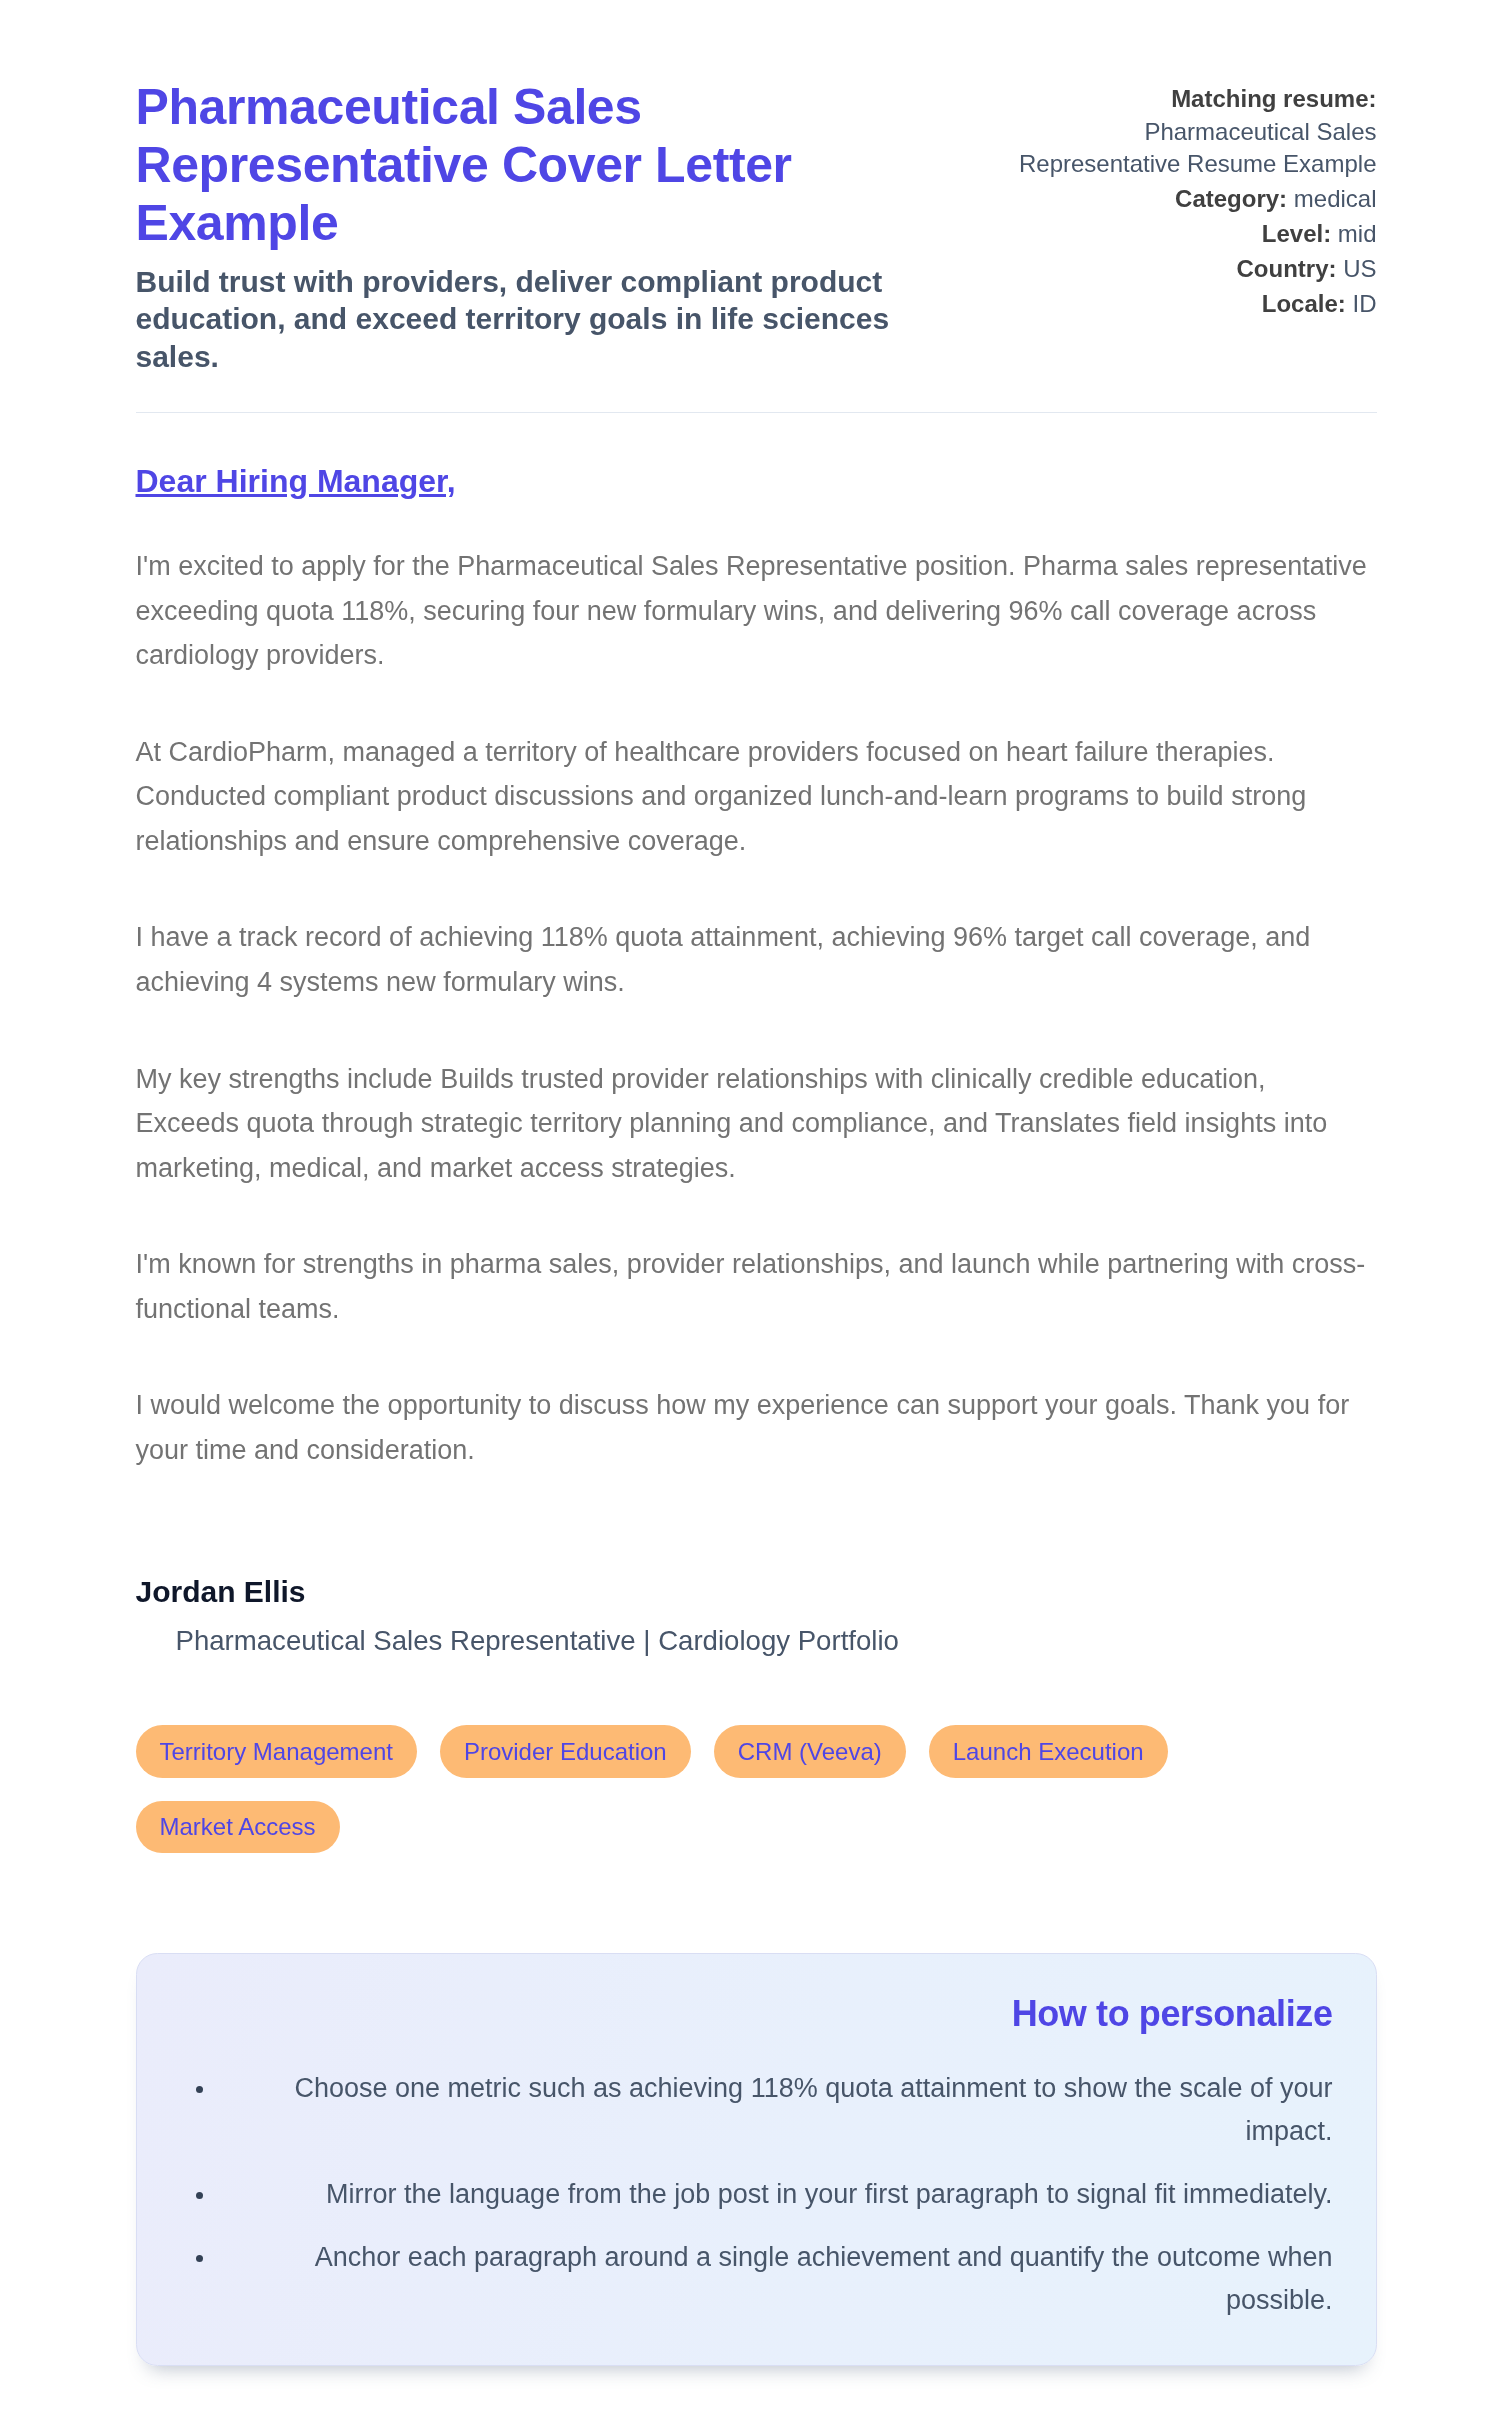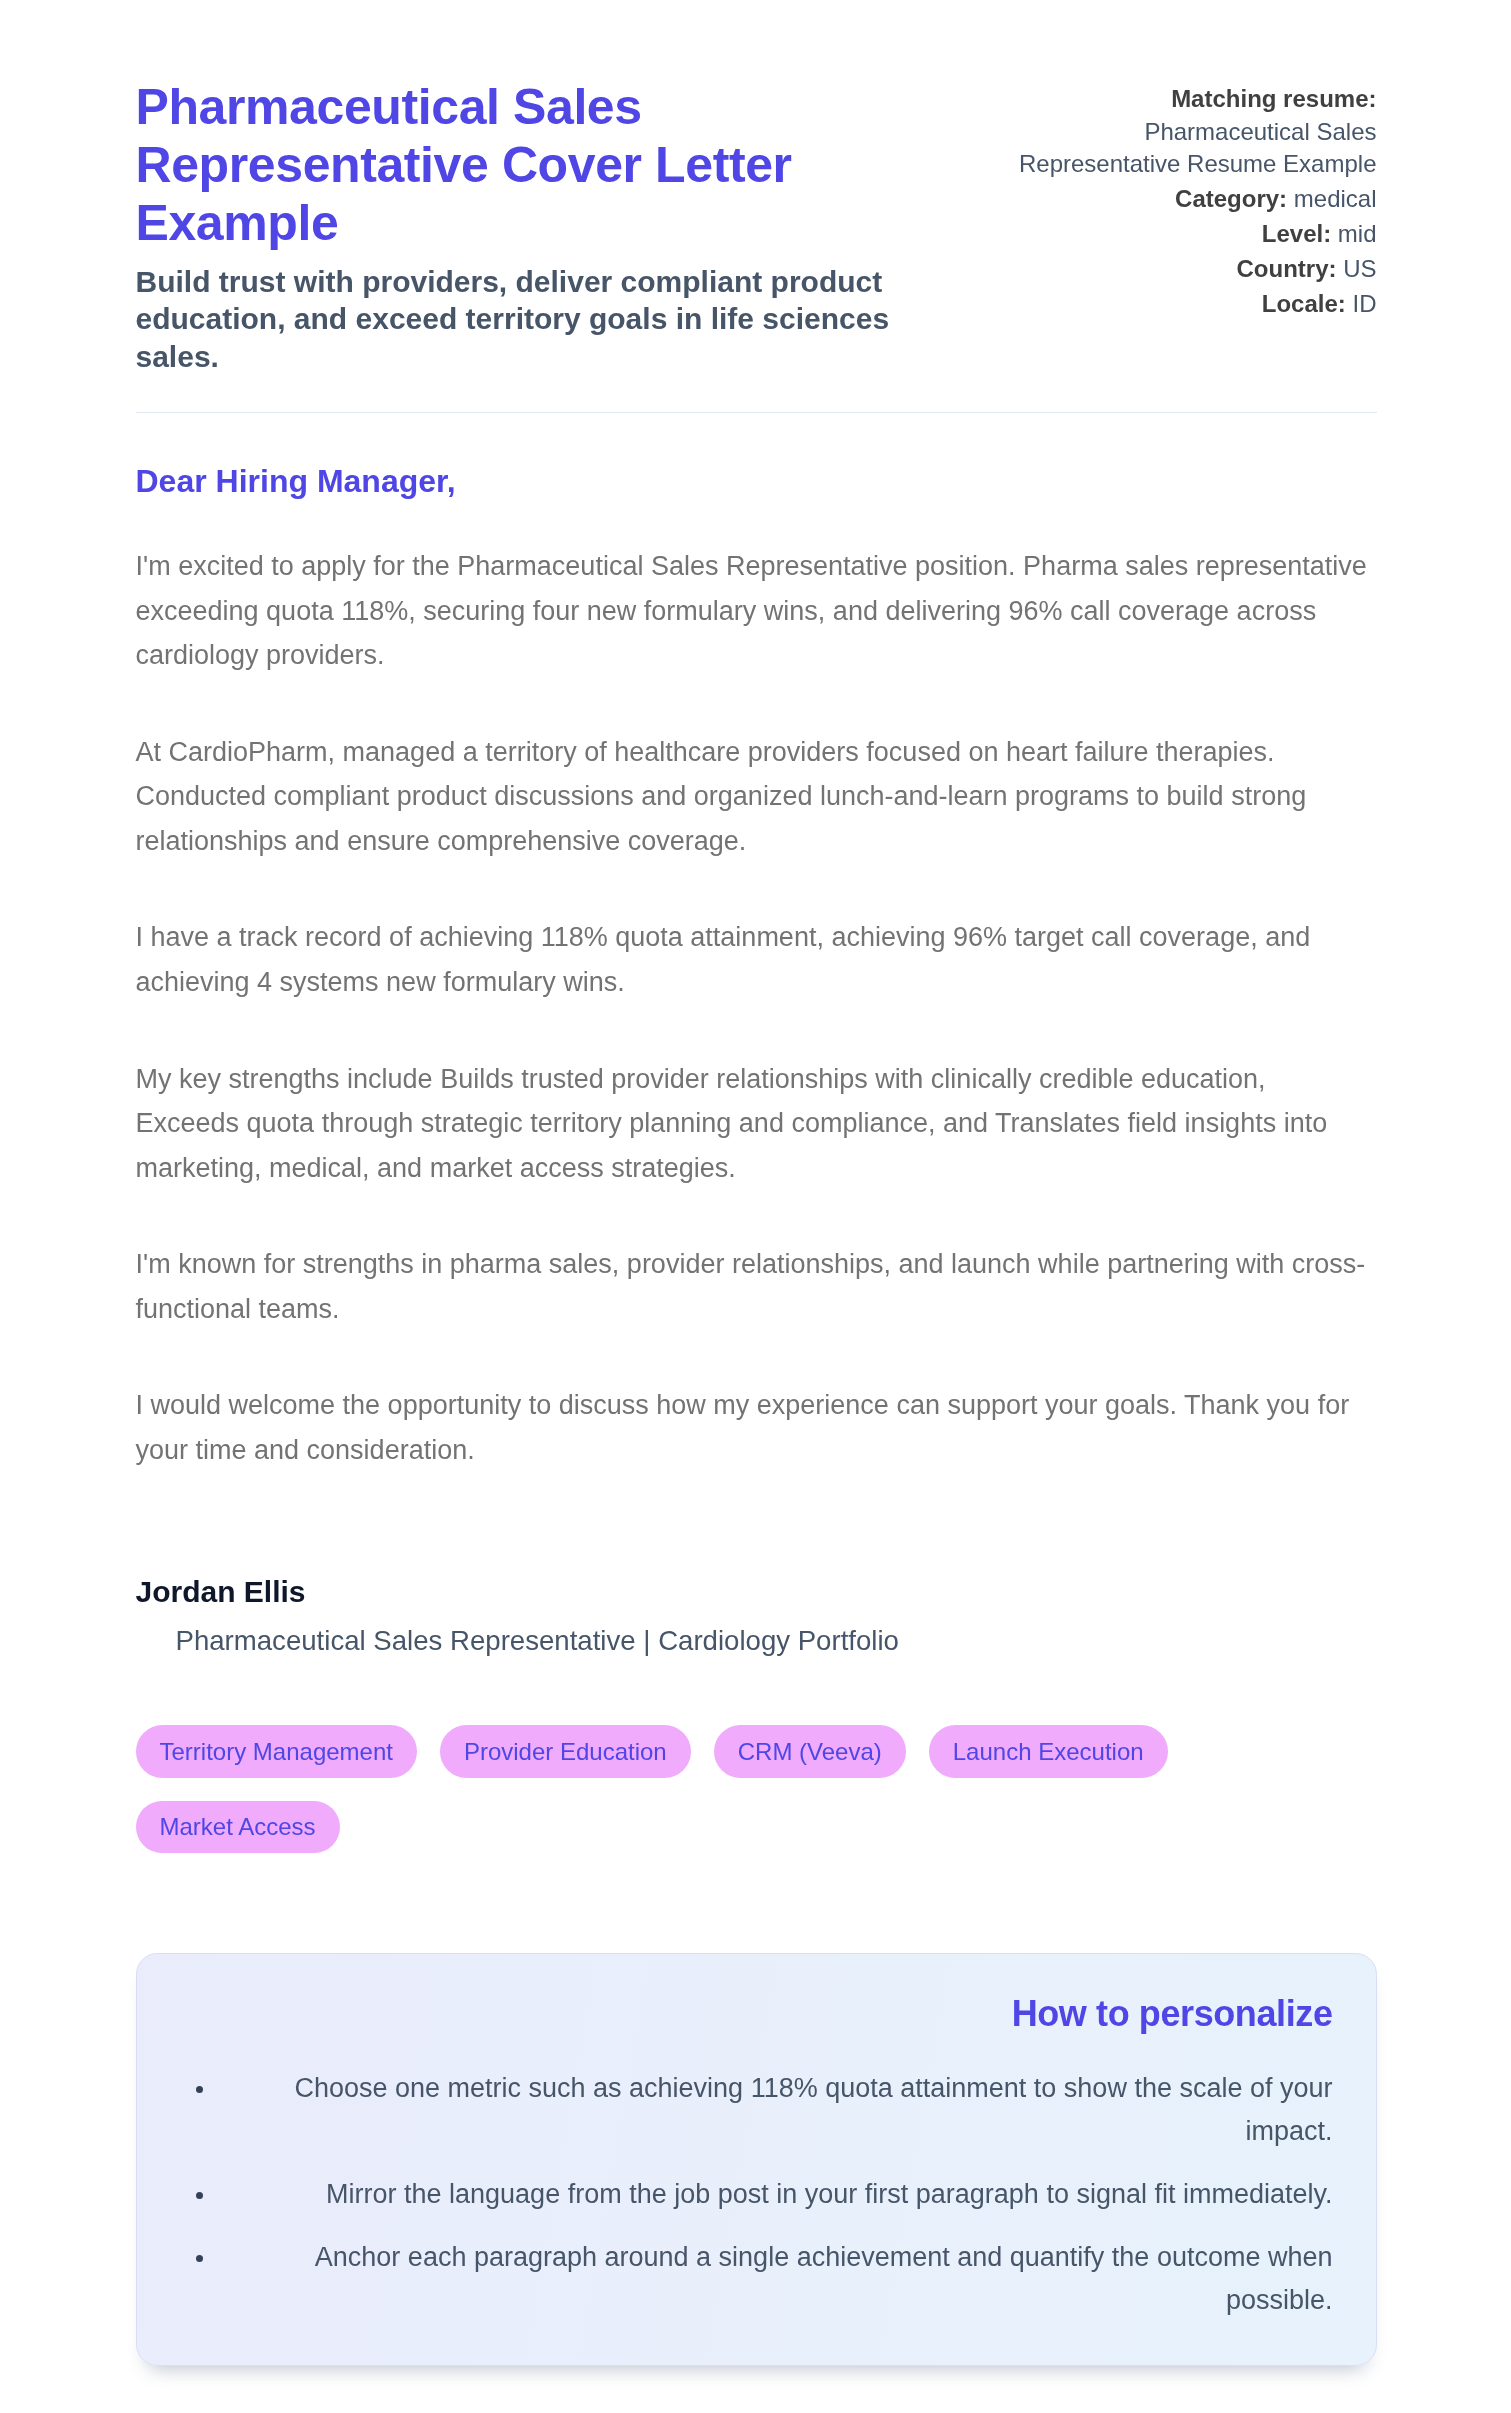--- a/index.html
+++ b/index.html
@@ -52,20 +52,21 @@
     margin-top: 37px;
   }
 
   
   .letter { margin-top: 50px; }
   .greeting {
     font-size: 32px;
     font-weight: 700;
     color: #4f46e5;
     margin-bottom: 44px;
+    text-decoration: underline;
   }
   .letter p.body-par {
     font-size: 27px;
     line-height: 1.65;
     color: #737373;
     margin-bottom: 52px;
   }
   .signature { margin-top: 103px; }
   .signature-name {
     font-size: 30px;
@@ -81,21 +82,21 @@
 
   
   .tags {
     margin-top: 68px;
     display: flex;
     flex-wrap: wrap;
     gap: 23px;
   }
   .tag-chip {
     display: inline-block;
-    background: #f0abfc;
+    background: #fdba74;
     color: #4f46e5;
     font-size: 24px;
     line-height: 1;
     padding: 14.2px 24px;
     border-radius: 888px;
     cursor: pointer;
   }
 
   
   .callout {

